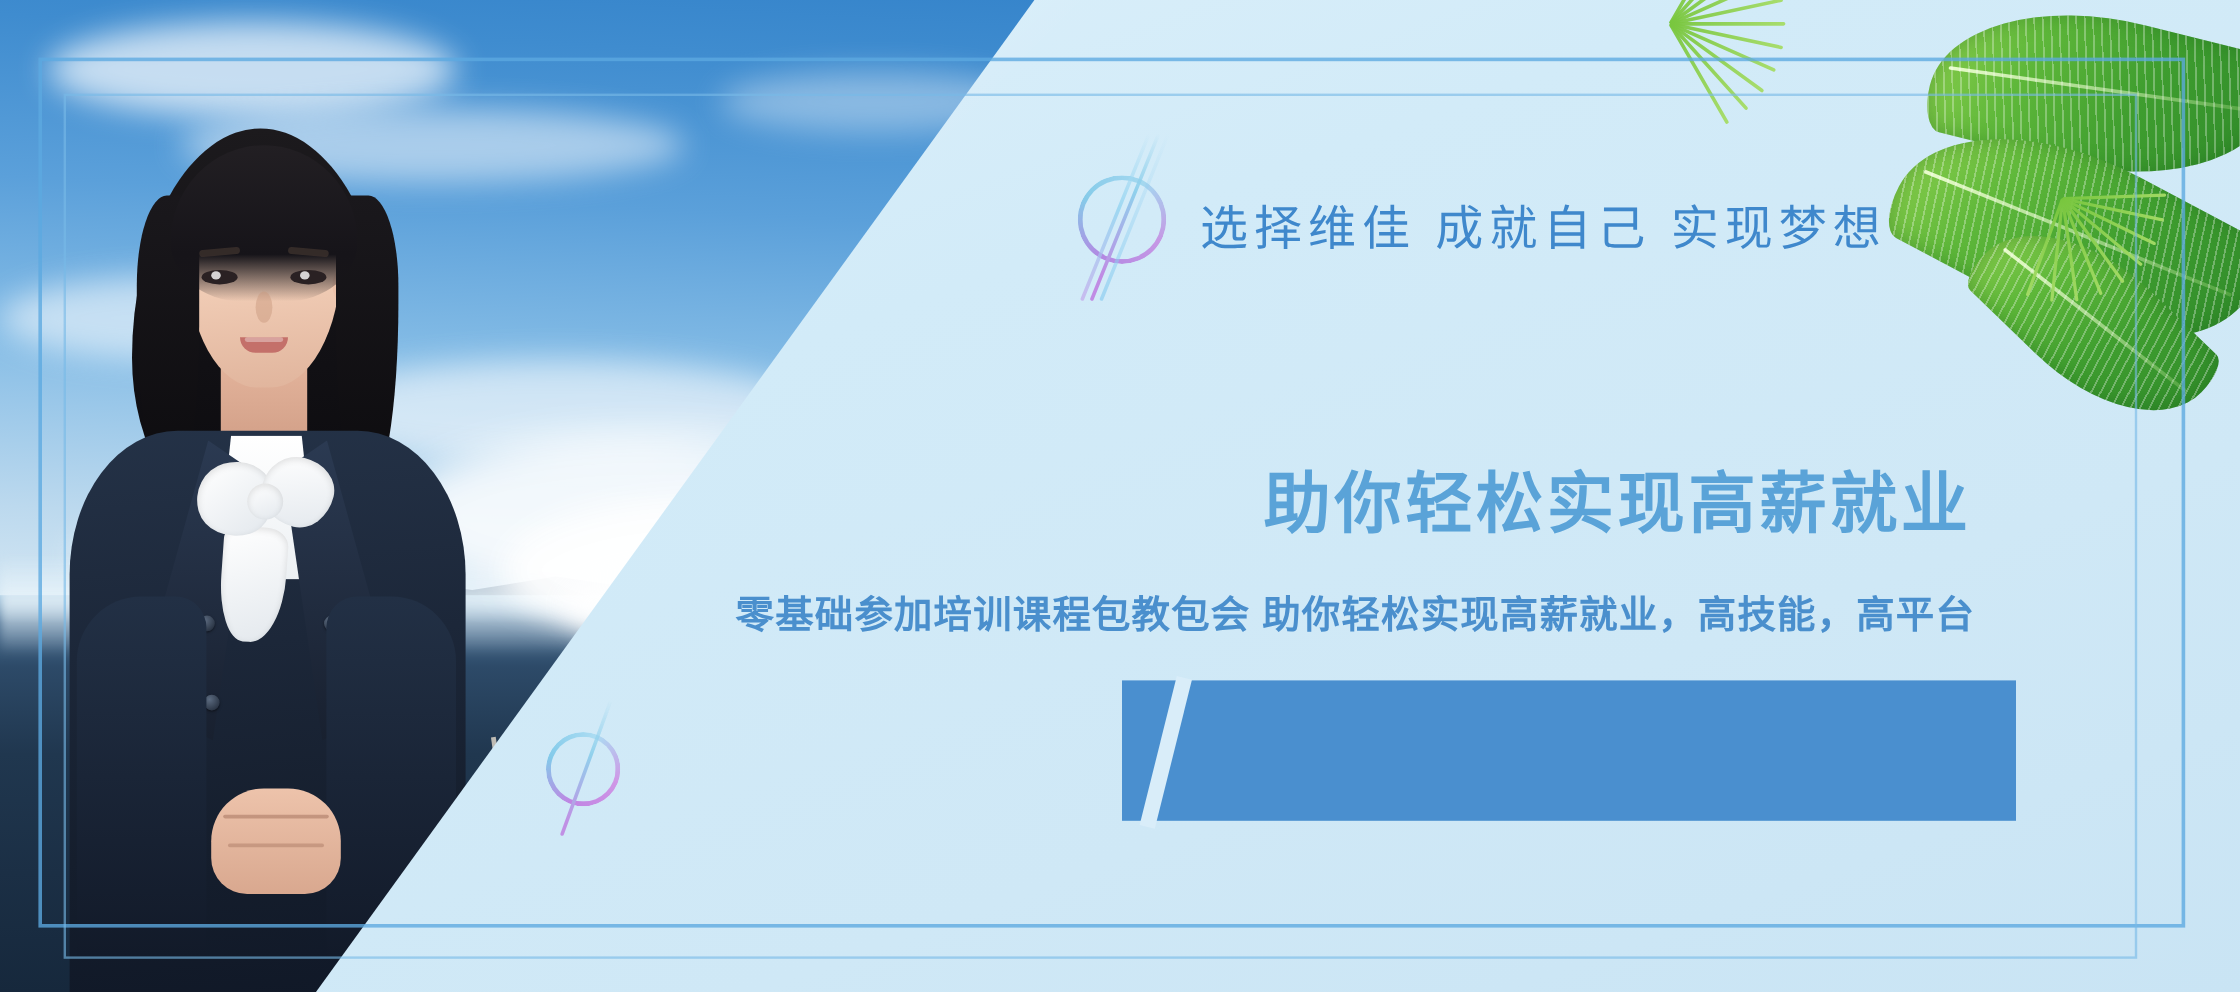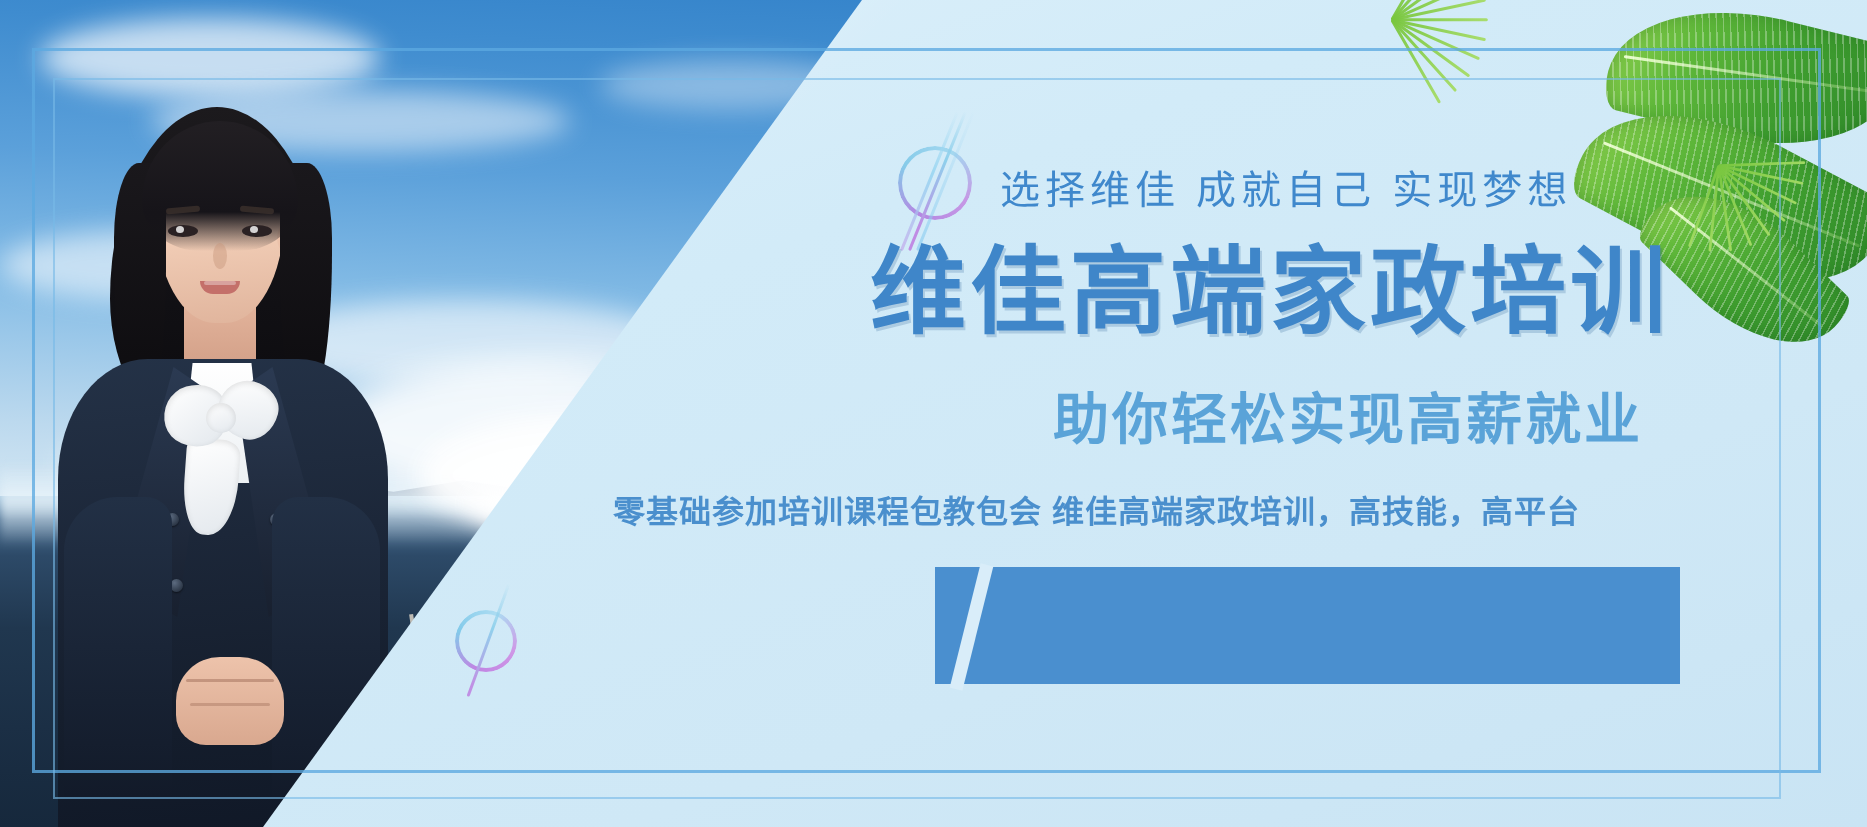--- a/index.html
+++ b/index.html
@@ -387,24 +387,23 @@
   </div>
   <div class="circle-deco2">
     <div class="ring"></div>
     <div class="slash"></div>
   </div>
 
   <div class="content">
 
     <div class="tagline">选择维佳 成就自己 实现梦想</div>
 
-    <div class="headline">维佳高端家政培训</div>
 
     <div class="subhead">助你轻松实现高薪就业</div>
 
-    <div class="desc">零基础参加培训课程包教包会  维佳高端家政培训，高技能，高平台</div>
+    <div class="desc">零基础参加培训课程包教包会  助你轻松实现高薪就业，高技能，高平台</div>
 
     <div class="cta">
       <div class="slash-mark"></div>
     </div>
 
   </div>
 </div>
 
 </body></html>

